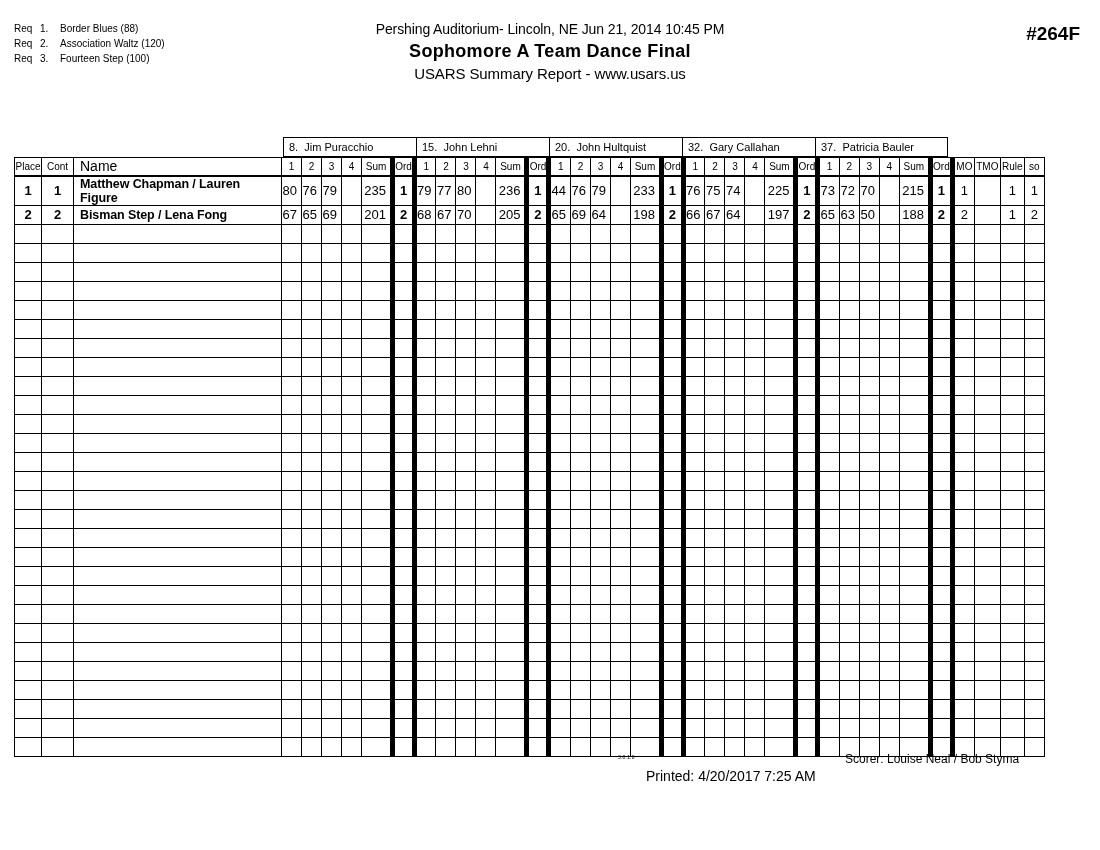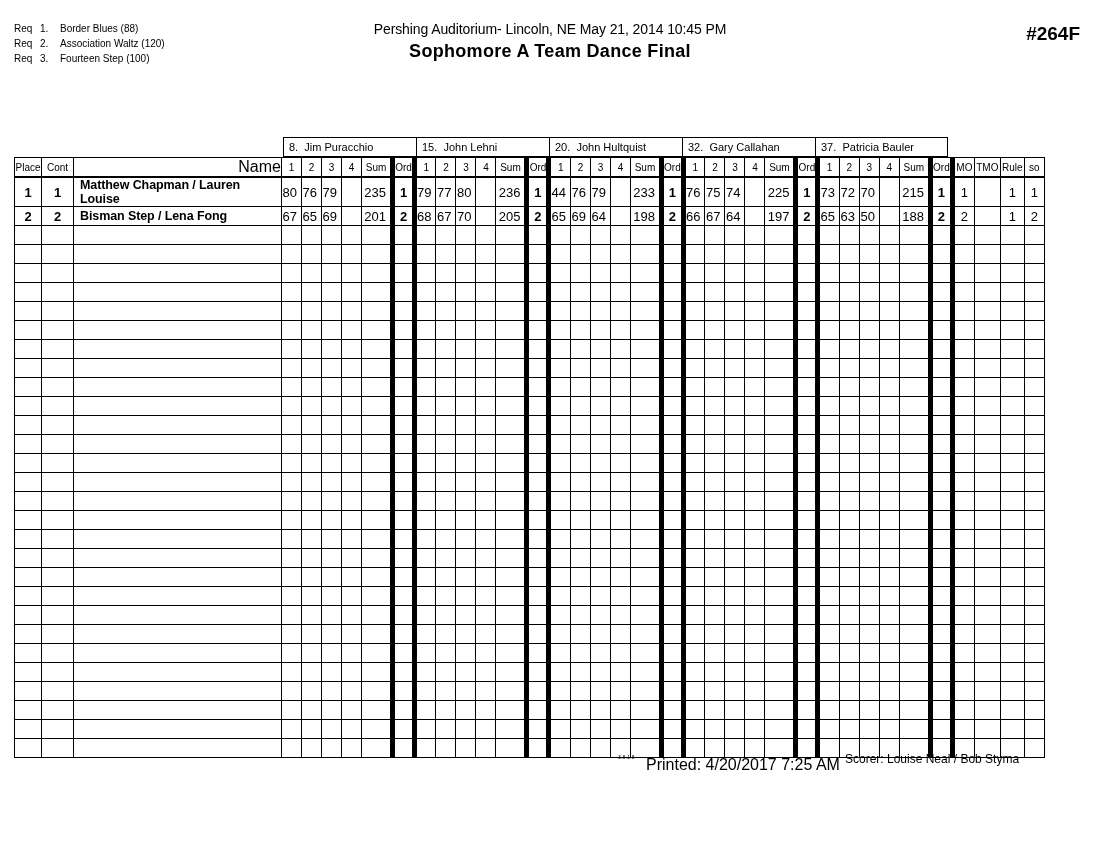--- a/index.html
+++ b/index.html
@@ -107,23 +107,23 @@
     font-weight: normal;
     overflow: hidden;
   }
   
   #grid tr.hdr td {
     height: 18px;
     font-size: 10px;
     border-bottom: 2px solid #000;
   }
   #grid tr.hdr td.name-col {
-    text-align: right;
+    text-align: left;
     padding-left: 6px;
-    font-size: 16px;
+    font-size: 14px;
   }
   
   #grid tr.data td {
     height: 19px;
     font-size: 13px;
     font-weight: bold;
   }
   #grid tr.data td.name-col {
     text-align: left;
     padding-left: 6px;
@@ -166,22 +166,22 @@
   #version-stamp {
     position: absolute;
     left: 618px;
     top: 2px;
     font-size: 5px;
     letter-spacing: 0.2px;
   }
   #printed-text {
     position: absolute;
     left: 646px;
-    top: 4px;
-    font-size: 16px;
+    top: 16px;
+    font-size: 14px;
     white-space: nowrap;
   }
   #scorer-text {
     position: absolute;
     left: 845px;
     top: 0px;
     font-size: 12px;
     white-space: nowrap;
   }
 </style>
@@ -194,22 +194,23 @@
   </span>
   <span class="req-line">
     <span class="req-word">Req</span><span class="req-num">2.</span><span>Association Waltz (120)</span>
   </span>
   <span class="req-line">
     <span class="req-word">Req</span><span class="req-num">3.</span><span>Fourteen Step (100)</span>
   </span>
 </div>
 
 <div id="title-block">
-  <div id="venue-line">Pershing Auditorium- Lincoln, NE  May 21, 2014  10:45 PM</div>
+  <div id="venue-line">Pershing Auditorium- Lincoln, NE  Jun 21, 2014  10:45 PM</div>
   <div id="event-title">Sophomore A Team Dance Final</div>
+  <div id="report-line">USARS Summary Report - www.usars.us</div>
 </div>
 <div id="event-number">#264F</div>
 
 <div id="judge-band">
     <div class="judge-name-cell" style="width: 133px;"><span class="jnum">8.</span>&nbsp;&nbsp;<span>Jim Puracchio</span></div>
     <div class="judge-name-cell" style="width: 133px;"><span class="jnum">15.</span>&nbsp;&nbsp;<span>John Lehni</span></div>
     <div class="judge-name-cell" style="width: 133px;"><span class="jnum">20.</span>&nbsp;&nbsp;<span>John Hultquist</span></div>
     <div class="judge-name-cell" style="width: 133px;"><span class="jnum">32.</span>&nbsp;&nbsp;<span>Gary Callahan</span></div>
     <div class="judge-name-cell" style="width: 133px;"><span class="jnum">37.</span>&nbsp;&nbsp;<span>Patricia Bauler</span></div>
   </div>
@@ -251,21 +252,21 @@
         <td style="width: 31px;">Sum</td>
         <td class="ord" style="width: 22px;">Ord</td>
         <td style="width: 22px;">MO</td>
         <td style="width: 26px;">TMO</td>
         <td style="width: 24px;">Rule</td>
         <td style="width: 20px;">so</td>
       </tr>
       <tr class="data">
         <td style="width: 27px;">1</td>
         <td style="width: 32px;">1</td>
-        <td class="name-col" style="width: 208px;">Matthew Chapman / Lauren Louise</td>
+        <td class="name-col" style="width: 208px;">Matthew Chapman / Lauren Figure</td>
         <td class="score" style="width: 20px;">80</td>
         <td class="score" style="width: 20px;">76</td>
         <td class="score" style="width: 20px;">79</td>
         <td class="score" style="width: 20px;"></td>
         <td class="sum" style="width: 31px;">235</td>
         <td class="ord" style="width: 22px;">1</td>
         <td class="score" style="width: 20px;">79</td>
         <td class="score" style="width: 20px;">77</td>
         <td class="score" style="width: 20px;">80</td>
         <td class="score" style="width: 20px;"></td>

